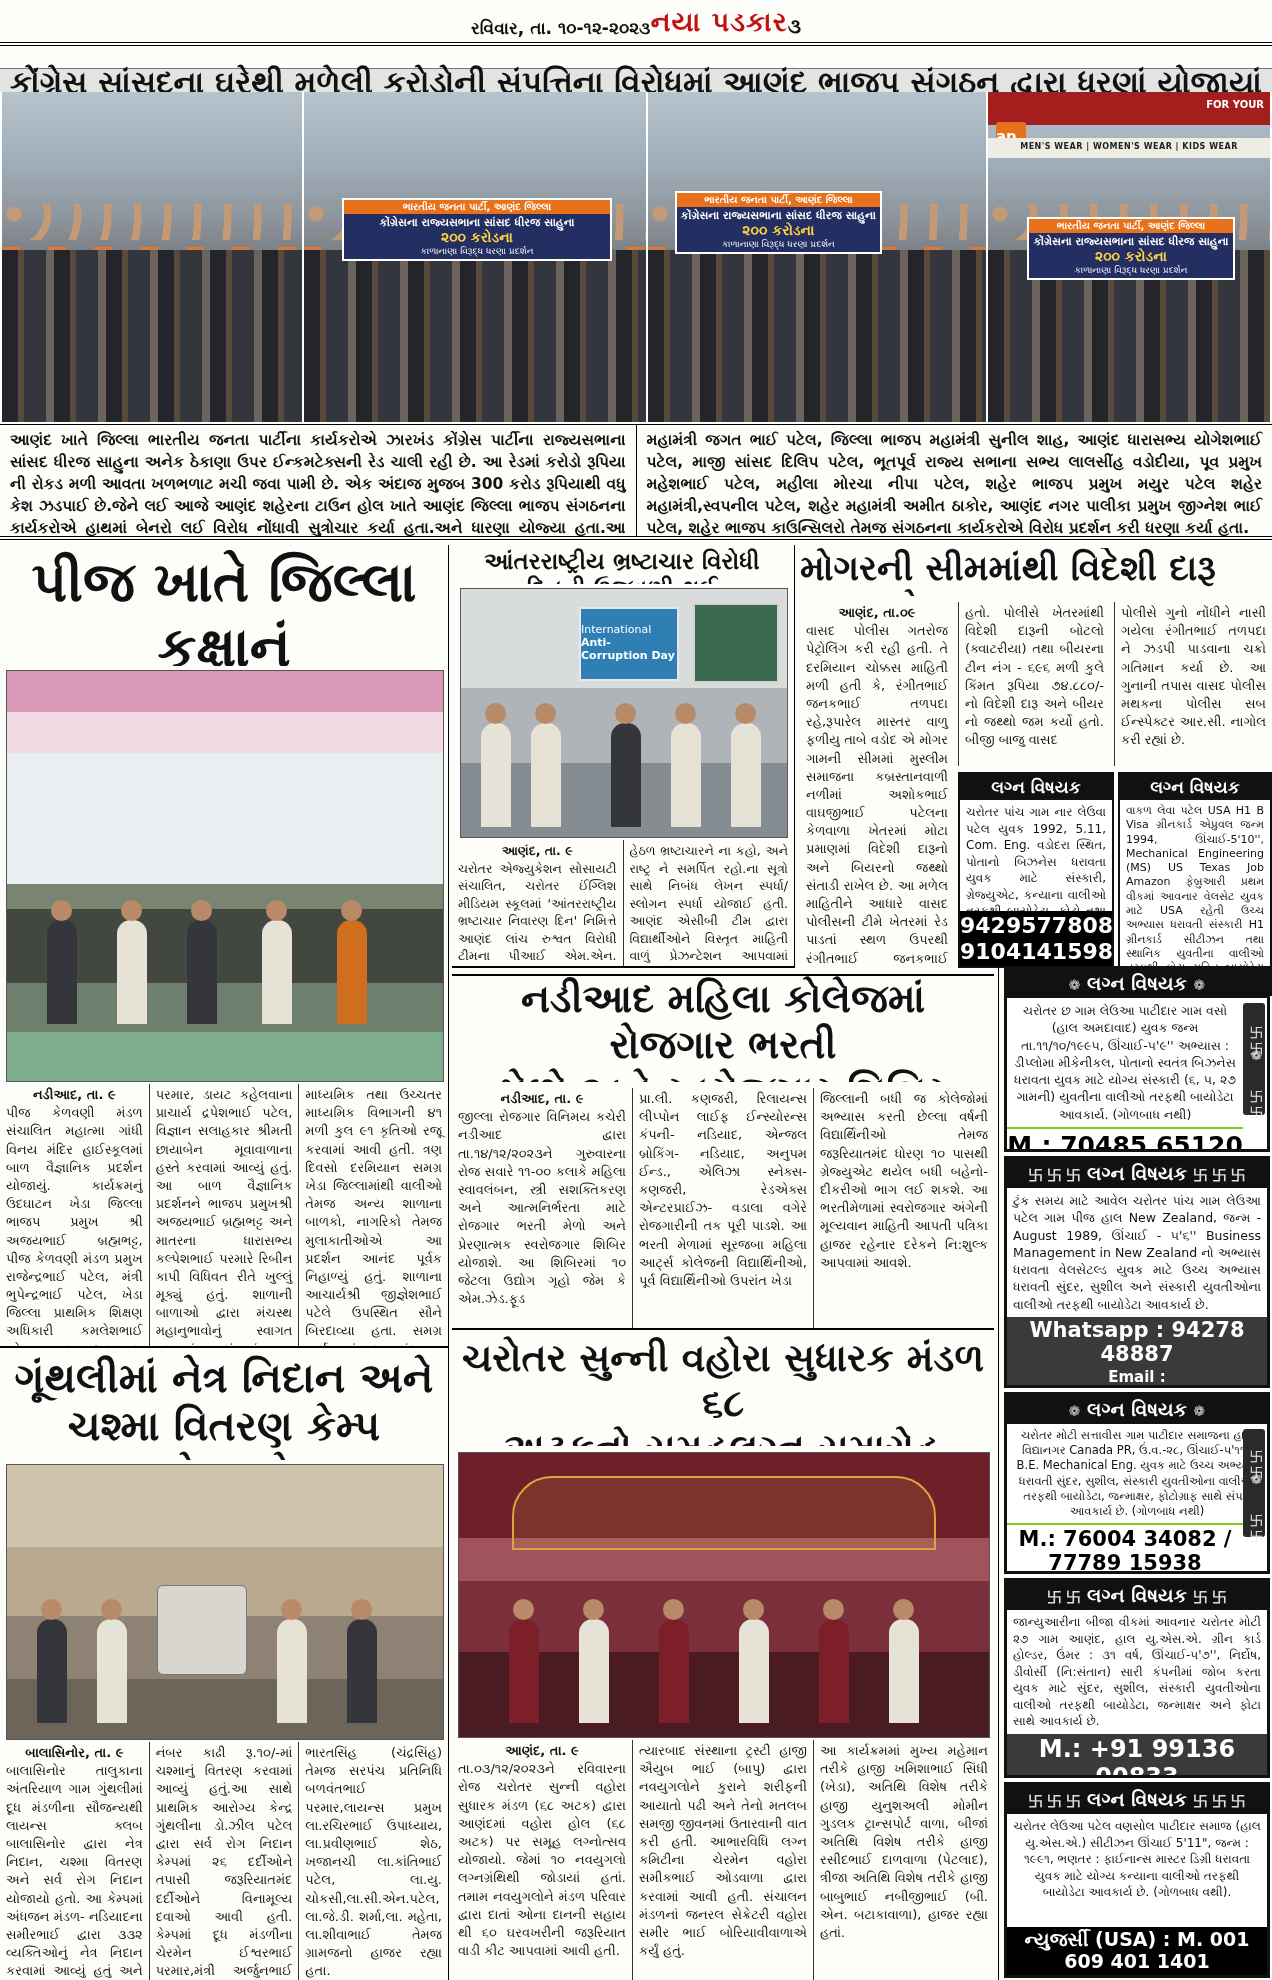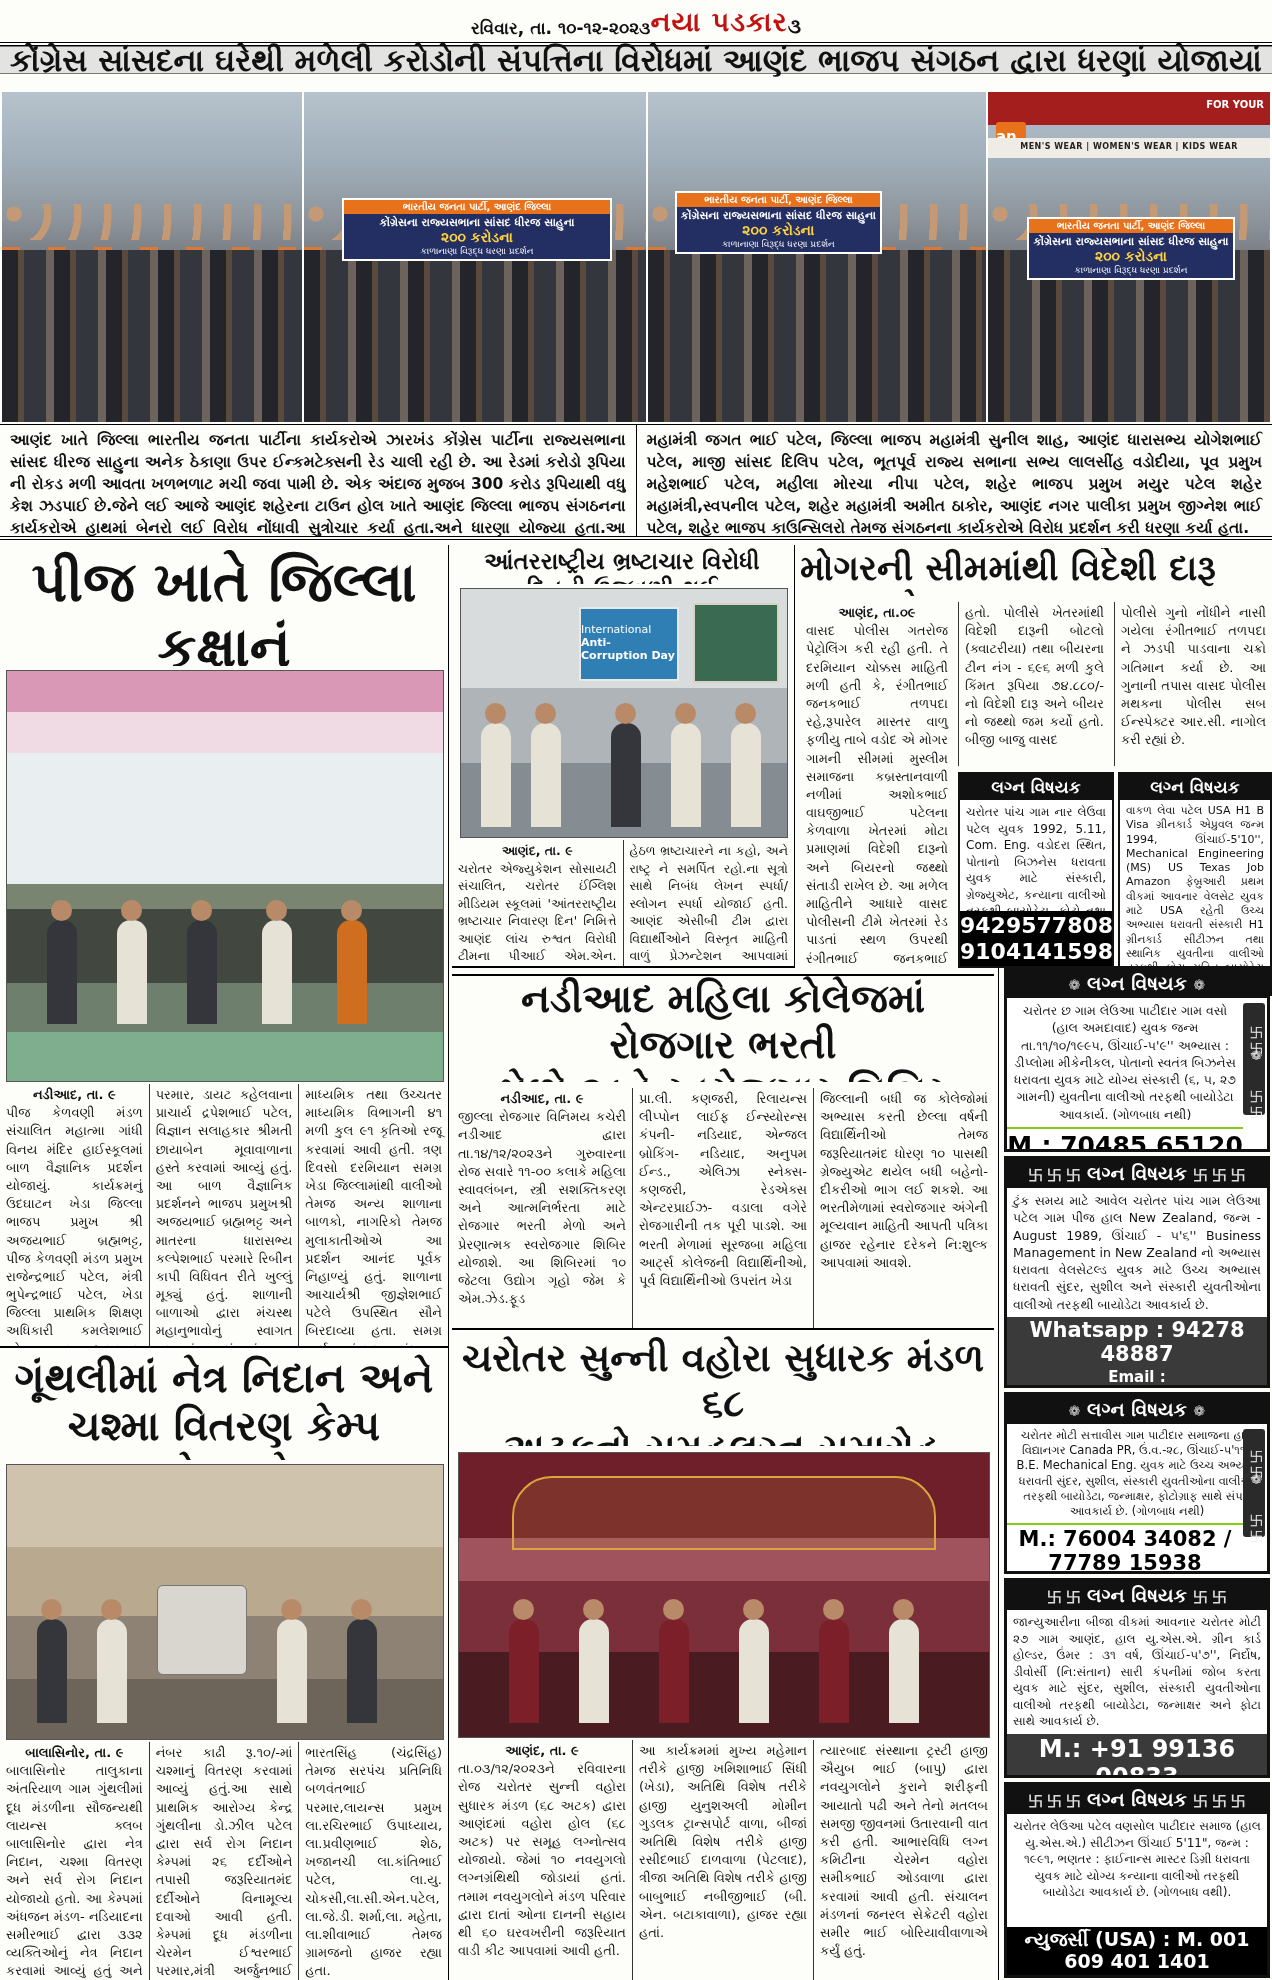--- a/index.html
+++ b/index.html
@@ -73,21 +73,21 @@
 <body>
 
 <div class="page">
 
   <div class="abs hdr" style="left:0;top:0;width:1272px;height:46px">
     <span class="hdr-date">રવિવાર, તા. ૧૦-૧૨-૨૦૨૩</span>
     <span class="hdr-mast">નયા પડકાર</span>
     <span class="hdr-page">૩</span>
   </div>
 
-  <div class="abs lead-band" style="left:0;top:46px;width:1272px;height:28px">
+  <div class="abs lead-band" style="left:0;top:68px;width:1272px;height:28px">
     <span>કોંગ્રેસ સાંસદના ઘરેથી મળેલી કરોડોની સંપત્તિના વિરોધમાં આણંદ ભાજપ સંગઠન દ્વારા ધરણાં યોજાયાં</span>
   </div>
 
   <div class="abs" style="left:0;top:92px;width:1272px;height:330px;background:#fff">
     <div class="panel" style="left:2px;width:300px">
       <div class="heads"></div>
       <div class="sash"></div>
       <div class="crowd"></div>
     </div>
     <div class="panel" style="left:304px;width:342px">
@@ -254,22 +254,22 @@
     <div class="person" style="left:200px;bottom:5%;background:#7d1f28"></div>
     <div class="person white" style="left:280px;bottom:5%"></div>
     <div class="person" style="left:360px;bottom:5%;background:#7d1f28"></div>
     <div class="person white" style="left:430px;bottom:5%"></div>
   </div>
   <div class="abs body-cols" style="left:452px;top:1740px;width:542px;height:240px">
     <div class="bcol">
       <span class="dateline">આણંદ, તા. ૯</span>
       <span>તા.૦૩/૧૨/૨૦૨૩ને રવિવારના રોજ ચરોતર સુન્ની વહોરા સુધારક મંડળ (૬૮ અટક) દ્વારા આણંદમાં વહોરા હોલ (૬૮ અટક) પર સમૂહ લગ્નોત્સવ યોજાયો. જેમાં ૧૦ નવયુગલો લગ્નગ્રંથિથી જોડાયાં હતાં. તમામ નવયુગલોને મંડળ પરિવાર દ્વારા દાતાં ઓના દાનની સહાય થી ૬૦ ઘરવખરીની જરૂરિયાત વાડી કીટ આપવામાં આવી હતી.</span>
     </div>
+    <div class="bcol"><span>ત્યારબાદ સંસ્થાના ટ્રસ્ટી હાજી ઐયુબ ભાઈ (બાપુ) દ્વારા નવયુગલોને કુરાને શરીફની આયાતો પઢી અને તેનો મતલબ સમજી જીવનમાં ઉતારવાની વાત કરી હતી. આભારવિધિ લગ્ન કમિટીના ચેરમેન વહોરા સમીકભાઈ ઓડવાળા દ્વારા કરવામાં આવી હતી. સંચાલન મંડળનાં જનરલ સેક્રેટરી વહોરા સમીર ભાઈ બોરિયાવીવાળાએ કર્યું હતું.</span></div>
     <div class="bcol"><span>આ કાર્યક્રમમાં મુખ્ય મહેમાન તરીકે હાજી ખમિશાભાઈ સિંધી (ખેડા), અતિથિ વિશેષ તરીકે હાજી યુનુશઅલી મોમીન ગુડલક ટ્રાન્સપોર્ટ વાળા, બીજાં અતિથિ વિશેષ તરીકે હાજી રસીદભાઈ દાળવાળા (પેટલાદ), ત્રીજા અતિથિ વિશેષ તરીકે હાજી બાબુભાઈ નબીજીભાઈ (બી. એન. બટાકાવાળા), હાજર રહ્યા હતાં.</span></div>
-    <div class="bcol"><span>ત્યારબાદ સંસ્થાના ટ્રસ્ટી હાજી ઐયુબ ભાઈ (બાપુ) દ્વારા નવયુગલોને કુરાને શરીફની આયાતો પઢી અને તેનો મતલબ સમજી જીવનમાં ઉતારવાની વાત કરી હતી. આભારવિધિ લગ્ન કમિટીના ચેરમેન વહોરા સમીકભાઈ ઓડવાળા દ્વારા કરવામાં આવી હતી. સંચાલન મંડળનાં જનરલ સેક્રેટરી વહોરા સમીર ભાઈ બોરિયાવીવાળાએ કર્યું હતું.</span></div>
   </div>
 
   <div class="ad" style="left:1004px;top:966px;width:266px;height:186px;border-width:3px">
     <div class="ad-head">
       <span class="orn">❁</span>
       <span>લગ્ન વિષયક</span>
       <span class="orn">❁</span>
     </div>
     <div class="orn-col">卐 卐 ❁ 卐 卐</div>
     <div class="ad-body center" style="margin-right:24px;font-size:12.5px">ચરોતર છ ગામ લેઉઆ પાટીદાર ગામ વસો (હાલ અમદાવાદ) યુવક જન્મ તા.૧૧/૧૦/૧૯૯૫, ઊંચાઈ-૫'૯'' અભ્યાસ : ડીપ્લોમા મીકેનીકલ, પોતાનો સ્વતંત્ર બિઝનેસ ધરાવતા યુવક માટે યોગ્ય સંસ્કારી (૬, ૫, ૨૭ ગામની) યુવતીના વાલીઓ તરફથી બાયોડેટા આવકાર્ય. (ગોળબાધ નથી)</div>

